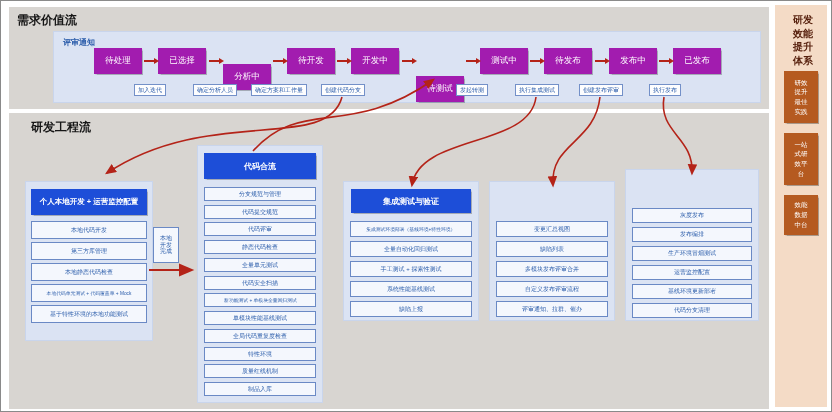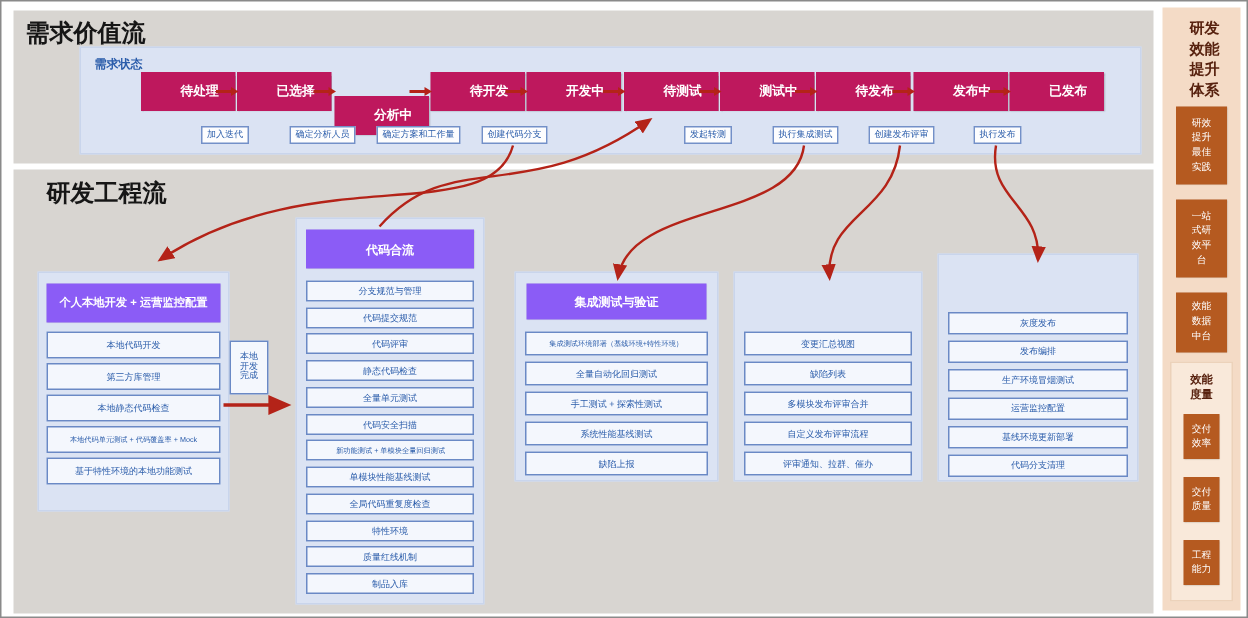--- a/index.html
+++ b/index.html
@@ -2,41 +2,40 @@
 <html><head>
 <meta charset="utf-8">
 <style>
   html,body{margin:0;padding:0;background:#fff;}
   .page{
     position:relative;width:830px;height:410px;background:#ffffff;
     border:1px solid #8a8a8a;overflow:hidden;
     font-family:"Liberation Sans","DejaVu Sans",sans-serif;
   }
   .band{position:absolute;background:#d8d5d1;}
-  .band-title{position:absolute;font-size:16px;font-weight:bold;color:#161616;}
+  .band-title{position:absolute;font-size:12px;font-weight:bold;color:#161616;}
   .bluepanel{position:absolute;background:#dbe3f3;border:1px solid #c9d5ec;box-sizing:border-box;}
   .panel-label{position:absolute;left:9px;top:5px;font-size:8px;font-weight:bold;color:#2a5caa;}
   .state-box{
-    position:absolute;top:16px;width:48px;height:26px;background:#be185d;color:#fff;
-    font-size:8.5px;font-weight:bold;display:flex;align-items:center;justify-content:center;
+    position:absolute;top:16px;width:48px;height:26px;background:#a21caf;color:#fff;
+    font-size:8.5px;font-weight:normal;display:flex;align-items:center;justify-content:center;
     box-shadow:0.5px 0.5px 1px rgba(0,0,0,.25);
-    padding-left:15px;
   }
   .harrow{position:absolute;top:28px;height:2px;background:#b42318;width:11px;}
   .harrow::after{
     content:'';position:absolute;right:-4px;top:-2px;width:0;height:0;
     border-left:5px solid #b42318;border-top:3px solid transparent;border-bottom:3px solid transparent;
   }
   .action-label{
     position:absolute;top:52px;transform:translateX(-50%);white-space:nowrap;
     background:#fdfdfe;border:1px solid #7390c8;color:#2a5caa;
     font-size:6px;padding:1.5px 3px;line-height:1.1;
   }
   .col-header{
-    position:absolute;background:#8b5cf6;color:#fff;font-weight:bold;font-size:8px;
+    position:absolute;background:#1d4ed8;color:#fff;font-weight:bold;font-size:8px;
     display:flex;align-items:center;justify-content:center;box-shadow:0.5px 0.5px 1px rgba(0,0,0,.25);
   }
   .item{
     position:absolute;background:#f4f7fd;border:1px solid #6a89c5;color:#2a5caa;
     display:flex;align-items:center;justify-content:center;text-align:center;
     box-sizing:border-box;overflow:hidden;
   }
   .item span{font-size:6px;white-space:nowrap;display:block;}
   .item span.sm{transform:scale(0.8);transform-origin:center;}
   .note-box{
@@ -72,28 +71,28 @@
 </style>
 </head>
 <body>
 
 <div class="page">
 
   <div class="band" style="left:8px;top:6px;width:760px;height:102px;"></div>
   <div class="band-title" style="left:16px;top:11px;">需求价值流</div>
 
   <div class="bluepanel" style="left:52px;top:30px;width:708px;height:72px;">
-    <div class="panel-label">需求状态</div>
+    <div class="panel-label">评审通知</div>
 
     <div class="state-box" style="left:40px;">待处理</div>
     <div class="state-box" style="left:104px;">已选择</div>
     <div class="state-box" style="left:169px;margin-top:16px;">分析中</div>
     <div class="state-box" style="left:233px;">待开发</div>
     <div class="state-box" style="left:297px;">开发中</div>
-    <div class="state-box" style="left:362px;">待测试</div>
+    <div class="state-box" style="left:362px;margin-top:28px;">待测试</div>
     <div class="state-box" style="left:426px;">测试中</div>
     <div class="state-box" style="left:490px;">待发布</div>
     <div class="state-box" style="left:555px;">发布中</div>
     <div class="state-box" style="left:619px;">已发布</div>
 
     <div class="harrow" style="left:90px;"></div>
     <div class="harrow" style="left:155px;"></div>
     <div class="harrow" style="left:219px;"></div>
     <div class="harrow" style="left:283px;"></div>
     <div class="harrow" style="left:348px;"></div>
@@ -237,34 +236,20 @@
       </div>
     <div class="sb-box" style="top:66px;height:52px;">
         <span>研效提升最佳实践</span>
       </div>
     <div class="sb-box" style="top:128px;height:52px;">
         <span>一站式研效平台</span>
       </div>
     <div class="sb-box" style="top:190px;height:40px;">
         <span>效能数据中台</span>
       </div>
-    <div class="sb-group">
-      <div class="sb-group-title">
-          <span>效能度量</span>
-        </div>
-      <div class="sb-mbox" style="top:34px;">
-          <span>交付效率</span>
-        </div>
-      <div class="sb-mbox" style="top:76px;">
-          <span>交付质量</span>
-        </div>
-      <div class="sb-mbox" style="top:118px;">
-          <span>工程能力</span>
-        </div>
-    </div>
   </div>
 
   <svg class="overlay" viewBox="0 0 830 410">
     <defs>
       <marker id="ah" markerWidth="8" markerHeight="8" refX="5.5" refY="3" orient="auto">
         <path d="M0,0 L7,3 L0,6 z" fill="#b42318"></path>
       </marker>
     </defs>
     <path d="M 341,96 C 326,152 208,104 106,172" fill="none" stroke="#b42318" stroke-width="1.6" marker-end="url(#ah)"></path>
     <path d="M 252,150 C 300,96 348,138 432,79" fill="none" stroke="#b42318" stroke-width="1.6" marker-end="url(#ah)"></path>

